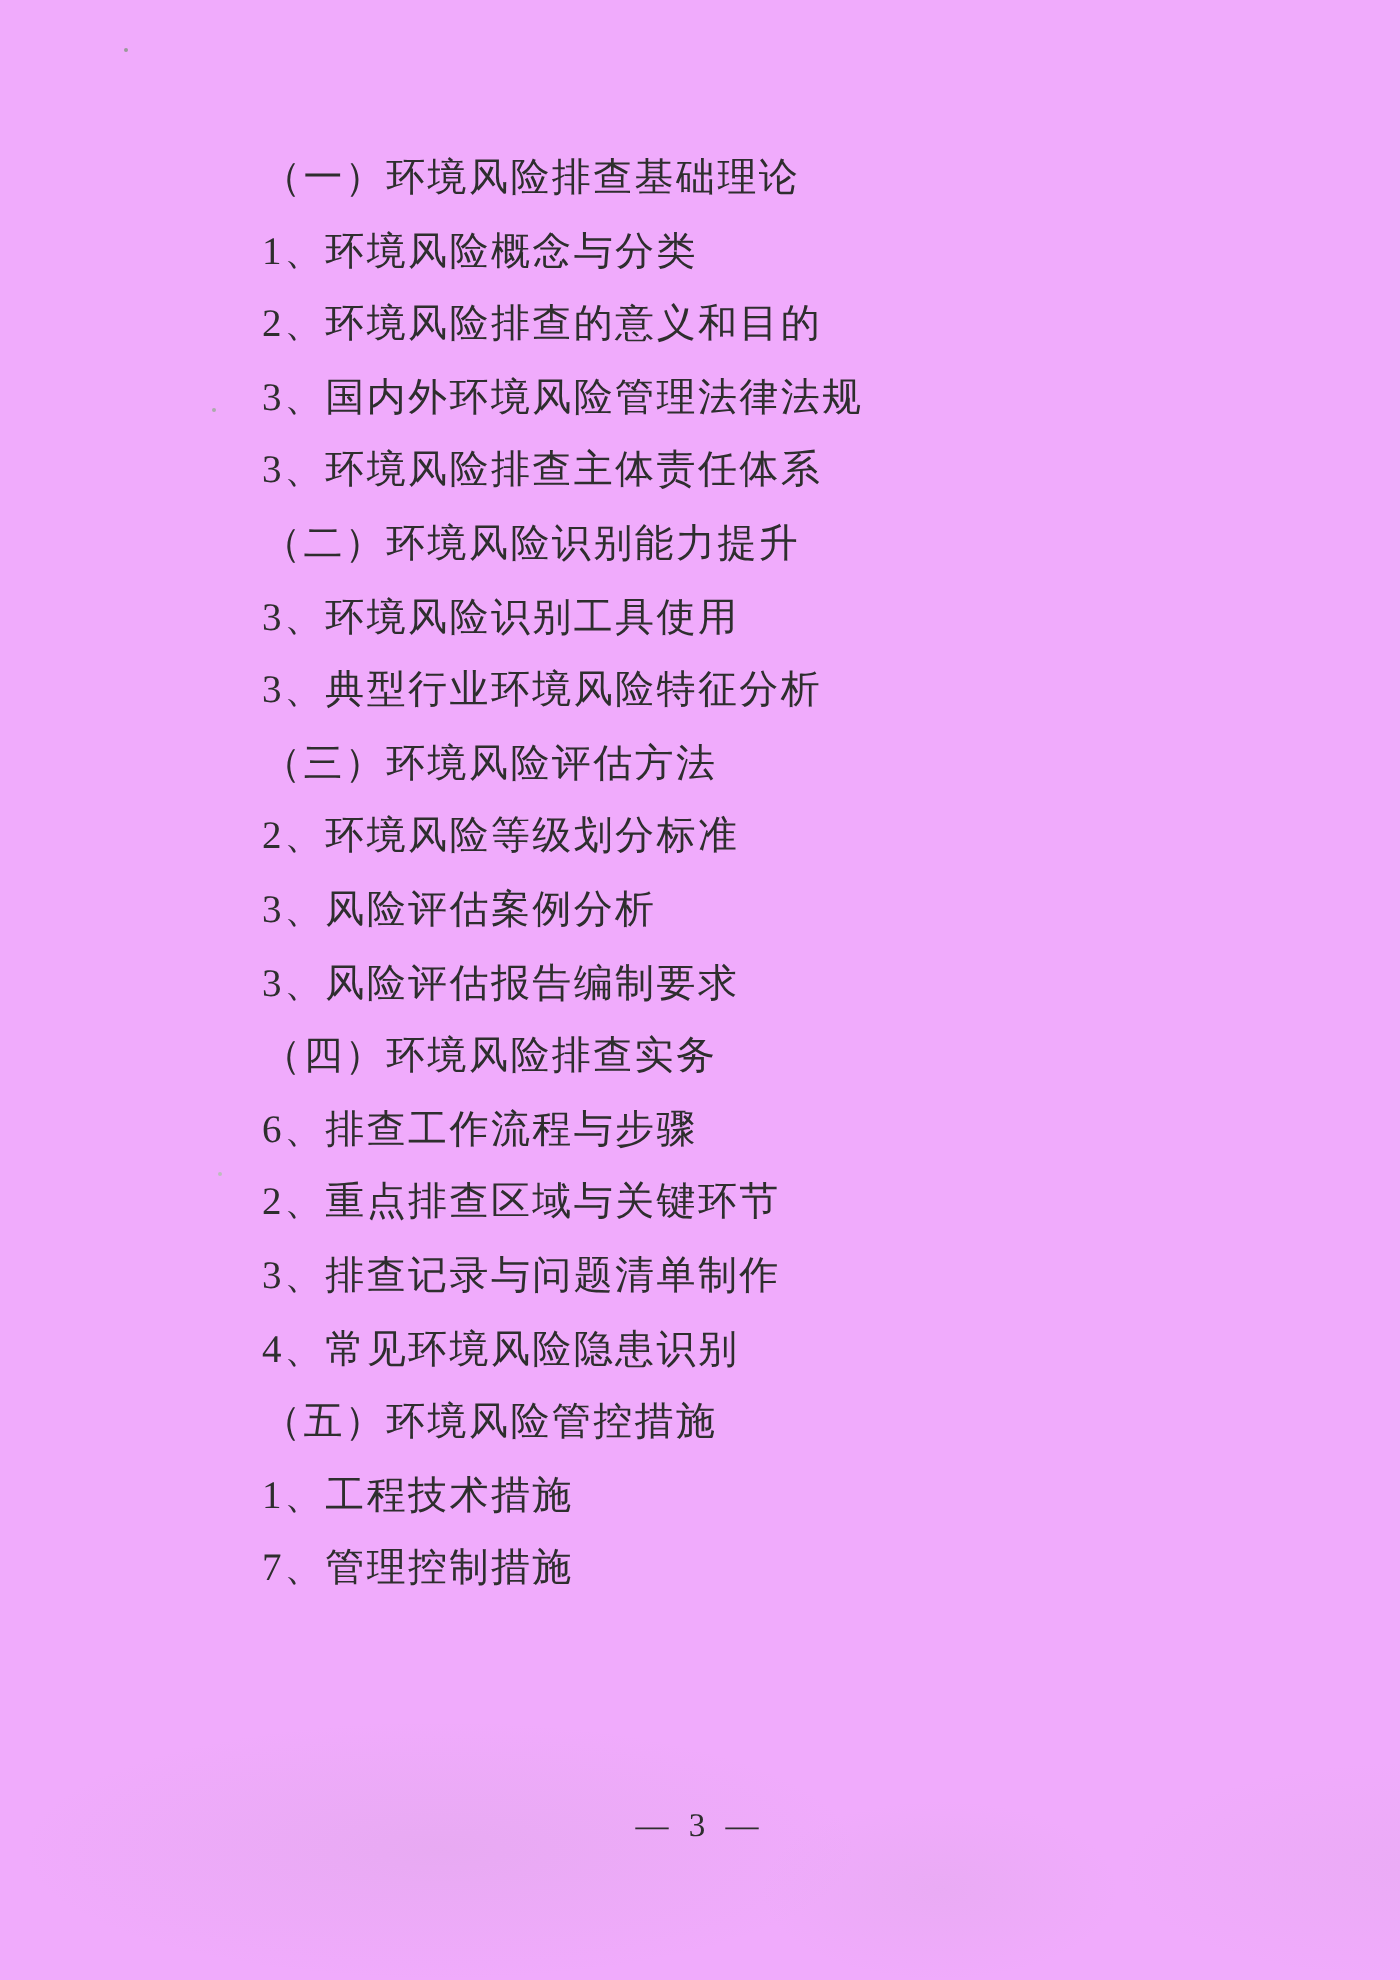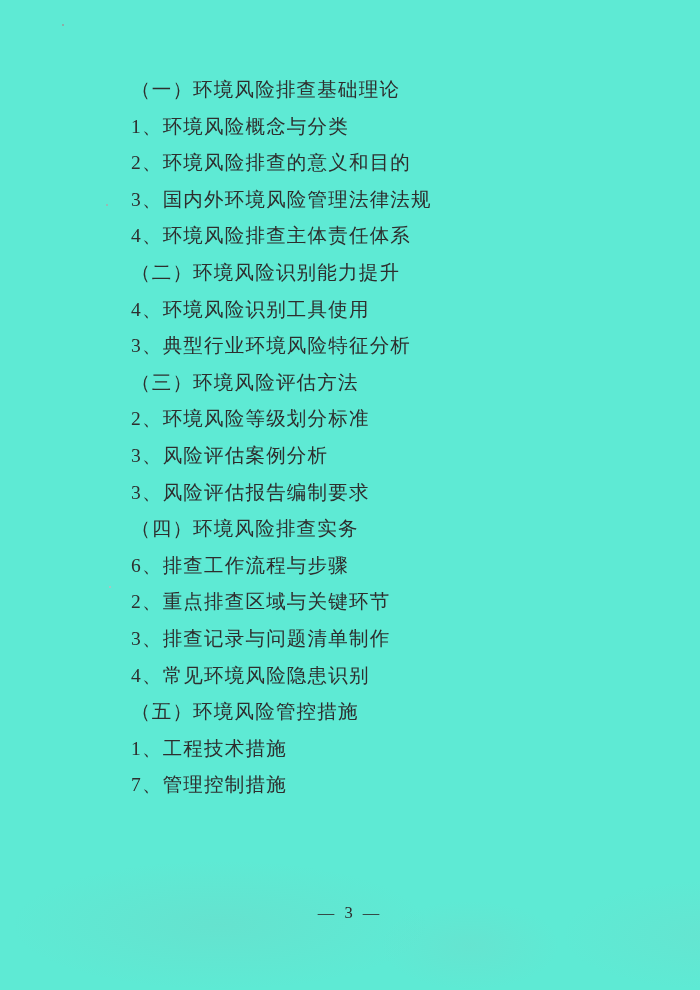--- a/index.html
+++ b/index.html
@@ -7,21 +7,21 @@
     width: 700px;
     height: 990px;
     background: #ffffff;
     overflow: hidden;
     font-family: "Liberation Serif", serif;
   }
   .page {
     position: relative;
     width: 700px;
     height: 990px;
-    background: #5eead4;
+    background: #f0abfc;
   }
   .outline {
     position: absolute;
     left: 131px;
     top: 72px;
     right: 30px;
   }
   .line {
     height: 36.6px;
     line-height: 36.6px;
@@ -79,23 +79,23 @@
   <div class="smudge s3"></div>
   <div class="speck p1"></div>
   <div class="speck p2"></div>
   <div class="speck p3"></div>
 
   <div class="outline">
     <div class="line">（一）环境风险排查基础理论</div>
     <div class="line">1、环境风险概念与分类</div>
     <div class="line">2、环境风险排查的意义和目的</div>
     <div class="line">3、国内外环境风险管理法律法规</div>
-    <div class="line">4、环境风险排查主体责任体系</div>
+    <div class="line">3、环境风险排查主体责任体系</div>
     <div class="line">（二）环境风险识别能力提升</div>
-    <div class="line">4、环境风险识别工具使用</div>
+    <div class="line">3、环境风险识别工具使用</div>
     <div class="line">3、典型行业环境风险特征分析</div>
     <div class="line">（三）环境风险评估方法</div>
     <div class="line">2、环境风险等级划分标准</div>
     <div class="line">3、风险评估案例分析</div>
     <div class="line">3、风险评估报告编制要求</div>
     <div class="line">（四）环境风险排查实务</div>
     <div class="line">6、排查工作流程与步骤</div>
     <div class="line">2、重点排查区域与关键环节</div>
     <div class="line">3、排查记录与问题清单制作</div>
     <div class="line">4、常见环境风险隐患识别</div>

